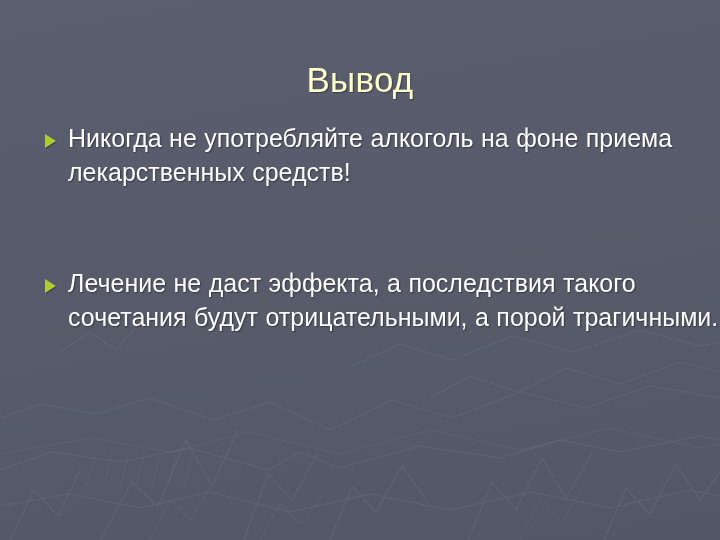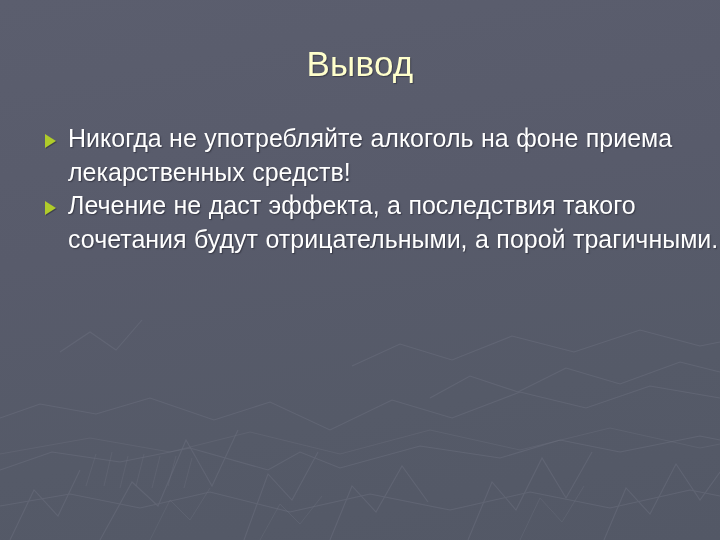--- a/index.html
+++ b/index.html
@@ -44,21 +44,21 @@
   
   .title-block {
     position: absolute;
     left: 0;
     top: 46px;
     width: 720px;
     text-align: center;
   }
   .slide-title {
     display: inline-block;
-    margin: 0;
+    margin: 16px;
     font-size: 35px;
     font-weight: normal;
     line-height: 1.05;
     letter-spacing: 0.2px;
     color: #ffffcc;
     text-shadow: 1px 1px 1px rgba(25,25,35,0.45);
     white-space: nowrap;
   }
 
   
@@ -68,20 +68,21 @@
     top: 122px;
     width: 720px;
   }
 
   .bullet-item {
     position: relative;
     padding-left: 68px;
     margin: 0;
   }
   .bullet-item + .bullet-item {
+    margin-top: 78px;
   }
 
   .bullet-marker {
     position: absolute;
     left: 45px;
     top: 12px;
     width: 0;
     height: 0;
     border-left: 11px solid #b0cc2a;
     border-top: 7px solid transparent;

